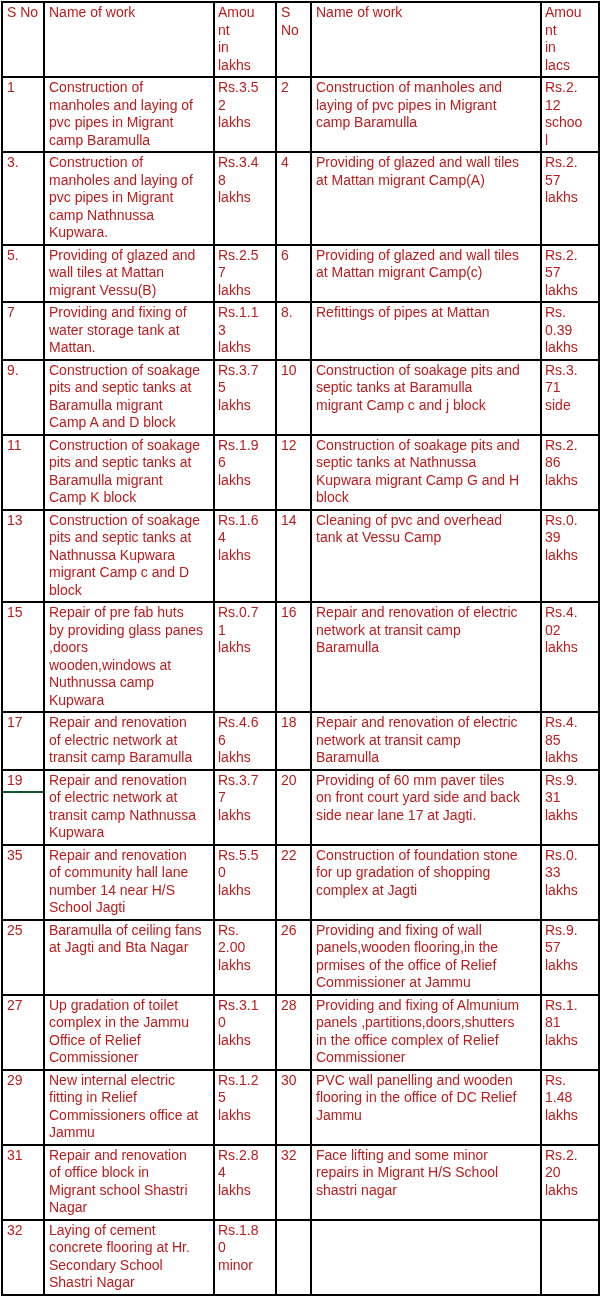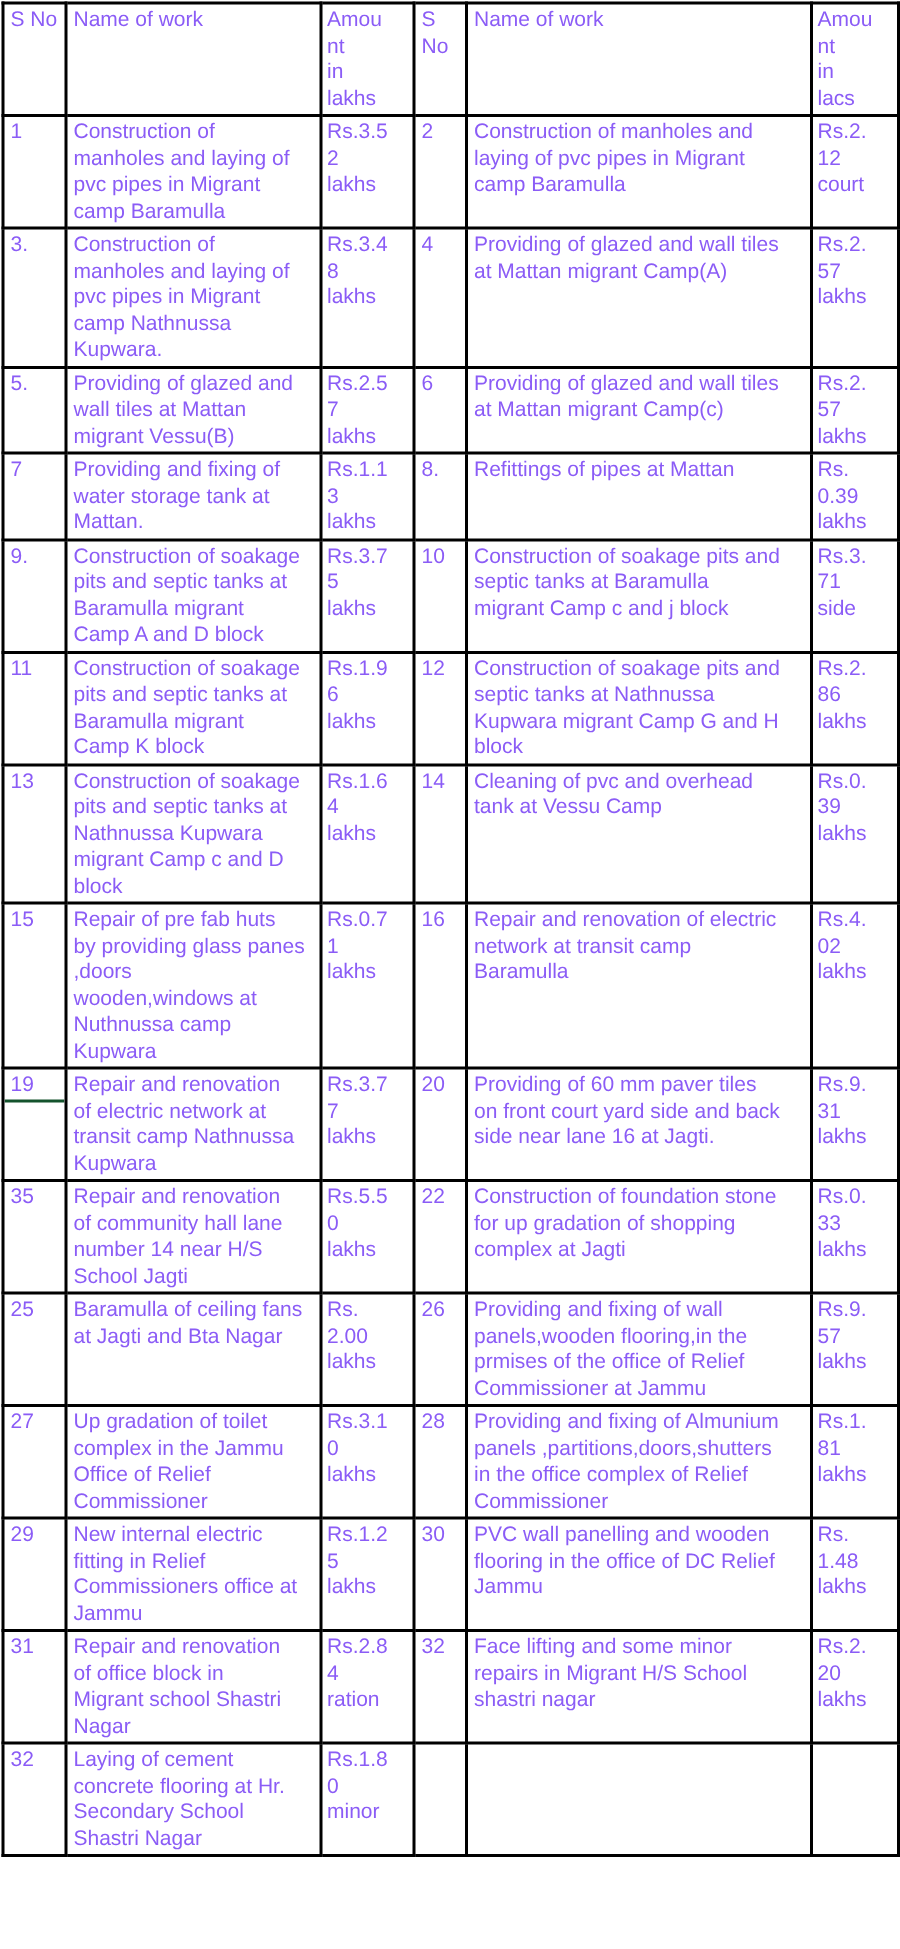--- a/index.html
+++ b/index.html
@@ -10,21 +10,21 @@
   body {
     width: 600px;
   }
   table.works-table {
     border-collapse: collapse;
     table-layout: fixed;
     width: 597px;
     margin: 1px 0 0 1px;
     font-family: "Liberation Sans", sans-serif;
     font-size: 14px;
-    color: #8b5cf6;
+    color: #b91c1c;
     background: #ffffff;
   }
   .works-table th,
   .works-table td {
     border: 2px solid #000000;
     vertical-align: top;
     text-align: left;
     font-weight: normal;
     padding: 1px 2px 2px 4px;
     line-height: 17.5px;
@@ -83,21 +83,21 @@
 manholes and laying of
 pvc pipes in Migrant
 camp Baramulla</td>
     <td class="amt">Rs.3.52
 lakhs</td>
     <td class="sno"><div class="sno-box">2</div></td>
     <td>Construction of manholes and
 laying of pvc pipes in Migrant
 camp Baramulla</td>
     <td class="amt">Rs.2.12
-court</td>
+school</td>
   </tr>
       <tr>
     <td class="sno"><div class="sno-box">3.</div></td>
     <td>Construction of
 manholes and laying of
 pvc pipes in Migrant
 camp Nathnussa
 Kupwara.</td>
     <td class="amt">Rs.3.48
 lakhs</td>
@@ -189,31 +189,45 @@
     <td class="amt">Rs.0.71
 lakhs</td>
     <td class="sno"><div class="sno-box">16</div></td>
     <td>Repair and renovation of electric
 network at transit camp
 Baramulla</td>
     <td class="amt">Rs.4.02
 lakhs</td>
   </tr>
       <tr>
+    <td class="sno"><div class="sno-box">17</div></td>
+    <td>Repair and renovation
+of electric network at
+transit camp Baramulla</td>
+    <td class="amt">Rs.4.66
+lakhs</td>
+    <td class="sno"><div class="sno-box">18</div></td>
+    <td>Repair and renovation of electric
+network at transit camp
+Baramulla</td>
+    <td class="amt">Rs.4.85
+lakhs</td>
+  </tr>
+      <tr>
     <td class="sno"><div class="sno-box split">19</div></td>
     <td>Repair and renovation
 of electric network at
 transit camp Nathnussa
 Kupwara</td>
     <td class="amt">Rs.3.77
 lakhs</td>
     <td class="sno"><div class="sno-box">20</div></td>
     <td>Providing of 60 mm paver tiles
 on front court yard side and back
-side near lane 16 at Jagti.</td>
+side near lane 17 at Jagti.</td>
     <td class="amt">Rs.9.31
 lakhs</td>
   </tr>
       <tr>
     <td class="sno"><div class="sno-box">35</div></td>
     <td>Repair and renovation
 of community hall lane
 number 14 near H/S
 School Jagti</td>
     <td class="amt">Rs.5.50
@@ -270,21 +284,21 @@
     <td class="amt">Rs. 1.48
 lakhs</td>
   </tr>
       <tr>
     <td class="sno"><div class="sno-box">31</div></td>
     <td>Repair and renovation
 of office block in
 Migrant school Shastri
 Nagar</td>
     <td class="amt">Rs.2.84
-ration</td>
+lakhs</td>
     <td class="sno"><div class="sno-box">32</div></td>
     <td>Face lifting and some minor
 repairs in Migrant H/S School
 shastri nagar</td>
     <td class="amt">Rs.2.20
 lakhs</td>
   </tr>
       <tr>
     <td class="sno"><div class="sno-box">32</div></td>
     <td>Laying of cement

